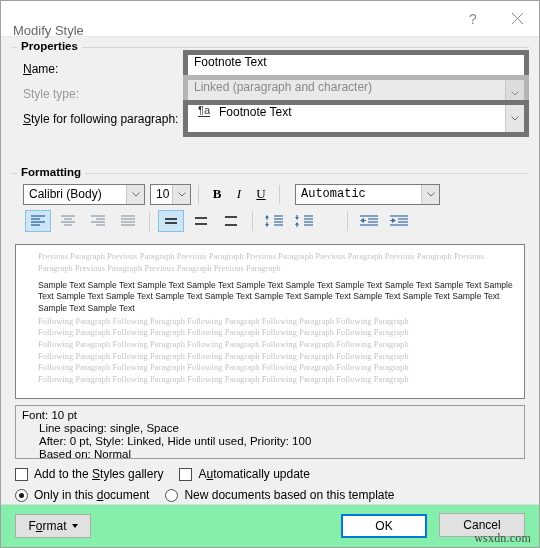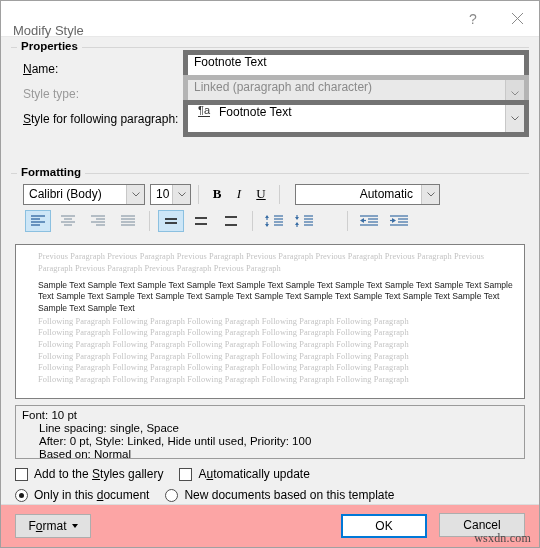--- a/index.html
+++ b/index.html
@@ -164,21 +164,21 @@
     align-self: stretch;
     background: #e6e6e6;
     border-left: 1px solid #c8c8c8;
     display: flex;
     align-items: center;
     justify-content: center;
   }
   .combo-font { width: 122px; }
   .combo-size { width: 41px; margin-left: 5px; }
   .combo-color { width: 145px; margin-left: 8px; }
-  .combo-color .cval { text-align: right; padding-right: 8px; }
+  .combo-color .cval { text-align: left; padding-right: 8px; font-family: Liberation Mono, monospace; }
 
   .sep {
     width: 1px;
     height: 19px;
     background: #cfcfcf;
     margin: 0 7px;
   }
   .fbtn {
     width: 22px;
     height: 21px;
@@ -310,21 +310,21 @@
     width: 5px; height: 5px;
     border-radius: 50%;
     background: #1a1a1a;
   }
 
   
   .bottombar {
     position: absolute;
     left: 0; right: 0; bottom: 0;
     height: 42px;
-    background: #fca5a5;
+    background: #86efac;
     border-top: 1px solid #dcdcdc;
   }
   .btn {
     position: absolute;
     box-sizing: border-box;
     height: 24px;
     background: #e1e1e1;
     border: 1px solid #adadad;
     font-size: 12px;
     color: #000;

